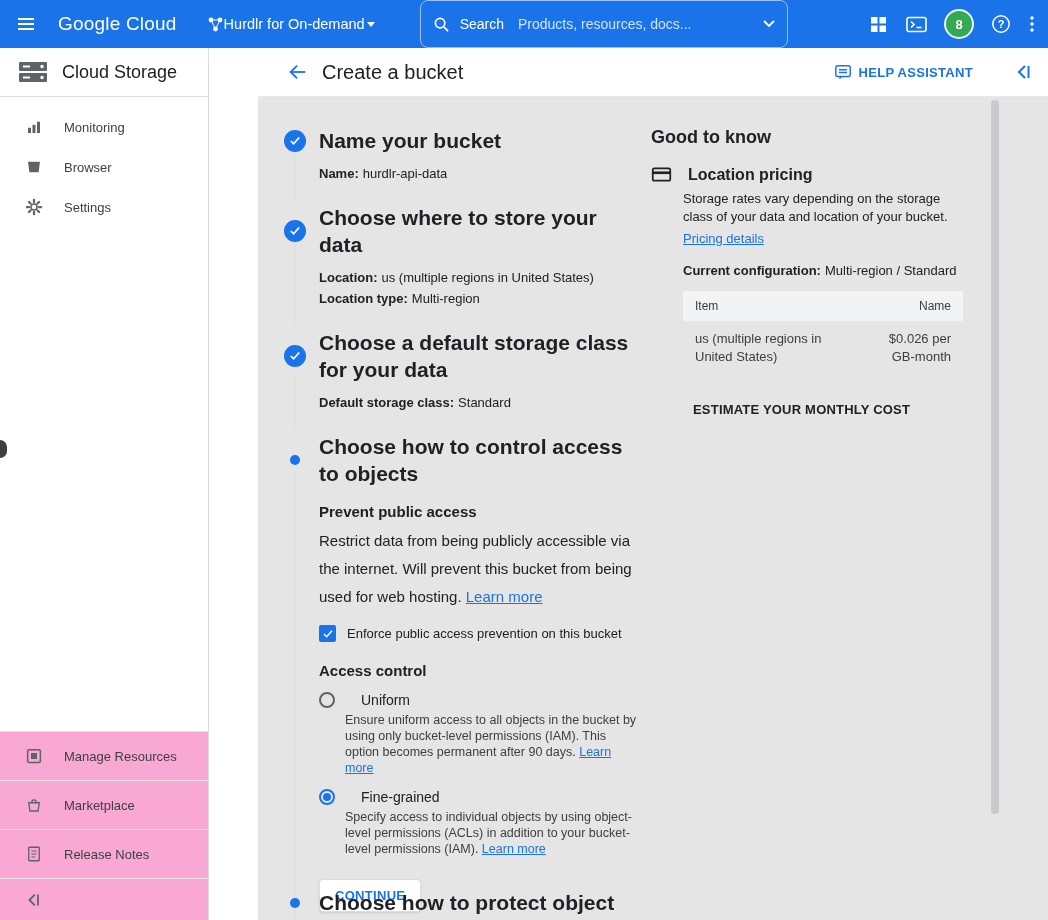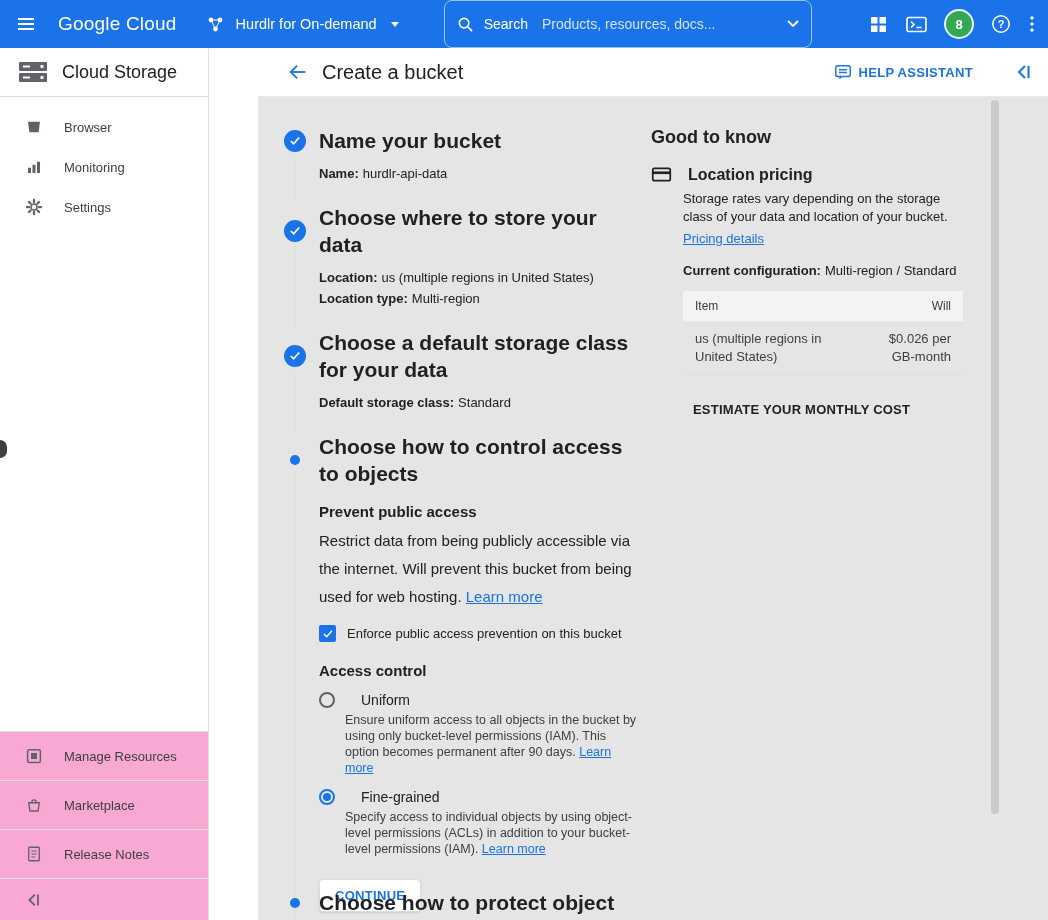--- a/index.html
+++ b/index.html
@@ -8,21 +8,21 @@
     background: #fff; font-family: "Liberation Sans", sans-serif; color: #202124;
   }
   .page { position: absolute; inset: 0; }
 
   
   .topbar { position: absolute; top: 0; left: 0; width: 1048px; height: 48px;
     background: #1a73e8; display: flex; align-items: center; color: #fff; z-index: 5; }
   .icon-btn { display: flex; align-items: center; justify-content: center; cursor: pointer; }
   .menu-btn { width: 24px; height: 24px; margin-left: 14px; }
   .logo { margin-left: 20px; font-size: 19px; letter-spacing: .2px; white-space: nowrap; cursor: pointer; }
-  .project-btn { margin-left: 30px; display: flex; align-items: center; gap: 12px;
+  .project-btn { margin-left: 30px; display: flex; align-items: center; gap: 0;
     font-size: 14.5px; white-space: nowrap; cursor: pointer; }
   .caret { width: 0; height: 0; border-left: 4.5px solid transparent; border-right: 4.5px solid transparent;
     border-top: 5px solid #fff; margin-left: 2px; }
   .searchbar { margin-left: 45px; width: 368px; height: 48px; border: 1px solid rgba(255,255,255,.55);
     border-radius: 8px; display: flex; align-items: center; padding: 0 12px; cursor: pointer; }
   .search-label { font-size: 14px; font-weight: 500; margin-left: 10px; }
   .search-ph { font-size: 14px; color: rgba(255,255,255,.8); margin-left: 14px; white-space: nowrap; }
   .sb-spacer { flex: 1; }
   .topbar-right { margin-left: auto; margin-right: 14px; display: flex; align-items: center; gap: 19px; }
   .avatar { width: 26px; height: 26px; border-radius: 50%; background: #34a853;
@@ -189,31 +189,31 @@
           <rect x="1" y="12" width="28" height="9" rx="1" fill="#5f6368"></rect>
           <path d="M5 5.5h7M5 16.5h7" stroke="#fff" stroke-width="2"></path>
           <circle cx="24" cy="5.5" r="1.7" fill="#fff"></circle>
           <circle cx="24" cy="16.5" r="1.7" fill="#fff"></circle>
         </svg>
       <span class="sidebar-title">Cloud Storage</span>
     </div>
     <nav class="nav">
       <div class="nav-item">
         <svg width="18" height="18" viewBox="0 0 24 24">
-            <path d="M4 5h16l-1.8 14H5.8z" fill="#5f6368"></path>
-          </svg>
-        <span>Browser</span>
-      </div>
-      <div class="nav-item">
-        <svg width="18" height="18" viewBox="0 0 24 24">
             <rect x="4" y="13" width="4" height="7" fill="#5f6368"></rect>
             <rect x="10" y="9" width="4" height="11" fill="#5f6368"></rect>
             <rect x="16" y="5" width="4" height="15" fill="#5f6368"></rect>
           </svg>
         <span>Monitoring</span>
+      </div>
+      <div class="nav-item">
+        <svg width="18" height="18" viewBox="0 0 24 24">
+            <path d="M4 5h16l-1.8 14H5.8z" fill="#5f6368"></path>
+          </svg>
+        <span>Browser</span>
       </div>
       <div class="nav-item">
         <svg width="18" height="18" viewBox="0 0 24 24">
             <circle cx="12" cy="12" r="4" stroke="#5f6368" stroke-width="2" fill="none"></circle>
             <path d="M18.5 12h3M16.6 16.6l2.1 2.1M12 18.5v3M7.4 16.6l-2.1 2.1M5.5 12h-3M7.4 7.4L5.3 5.3M12 5.5v-3M16.6 7.4l2.1-2.1" stroke="#5f6368" stroke-width="3" stroke-linecap="round"></path>
           </svg>
         <span>Settings</span>
       </div>
     </nav>
     <div class="sidebar-footer">
@@ -397,21 +397,21 @@
         <span class="lp-title">Location pricing</span>
       </div>
       <div class="lp-body">
         <div class="lp-desc">Storage rates vary depending on the storage class of your data and location of your bucket.</div>
         <a class="link lp-link">Pricing details</a>
         <div class="config"><b>Current configuration:</b><span>Multi-region / Standard</span></div>
         <table class="pricing-table">
           <thead>
             <tr>
               <th>Item</th>
-              <th class="r">Will</th>
+              <th class="r">Name</th>
             </tr>
           </thead>
           <tbody>
             <tr>
               <td>us (multiple regions in United States)</td>
               <td class="r">$0.026 per GB-month</td>
             </tr>
           </tbody>
         </table>
         <div class="estimate">ESTIMATE YOUR MONTHLY COST</div>

